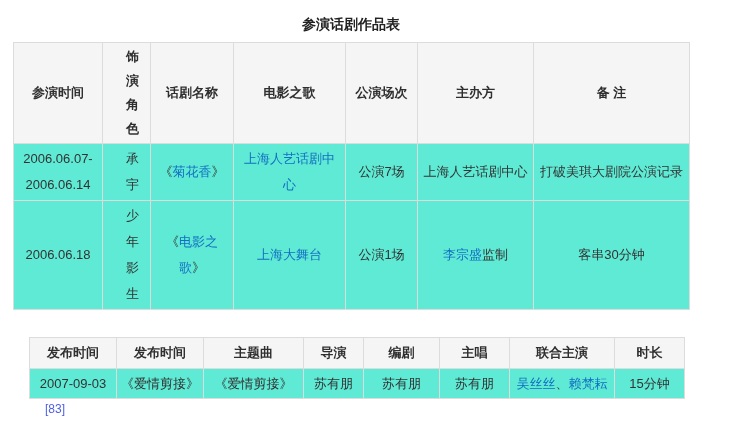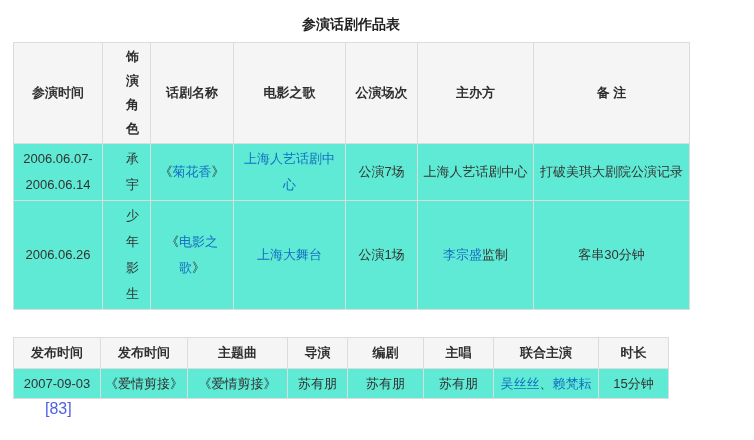--- a/index.html
+++ b/index.html
@@ -26,39 +26,39 @@
   .h2{margin-top:18px;}
   .table-title{
     font-weight:bold;font-size:14px;color:#222;text-align:center;line-height:16px;
   }
   .t1-title{width:676px;margin-top:16px;}
   .t2-title{width:655px;margin-top:22px;}
   table{
     border-collapse:collapse;table-layout:fixed;background:#5eead4;
   }
   .t1{width:676px;margin-top:10px;}
-  .t2{width:655px;margin-top:27px;}
+  .t2{width:655px;margin-top:27px;margin-left:16px;}
   th,td{
     border:1px solid var(--border);
     text-align:center;vertical-align:middle;
     padding:2px 4px;font-size:13px;color:var(--body-text);
     overflow:hidden;
   }
   th{
     background:var(--header-bg);font-weight:bold;color:#2f2f2f;line-height:24px;
   }
   .t1 th{height:48px;}
   .t1 td{height:54px;line-height:26px;}
   .t2 th{height:31px;line-height:20px;}
   .t2 td{height:30px;line-height:20px;}
   .pad-narrow{padding:2px 23px;}
   .lnk{color:var(--link-blue);text-decoration:none;cursor:pointer;text-align:right;}
   .lnk.u{}
   .reference{
-    margin:3px 0 0 32px;font-size:16px;line-height:14px;
+    margin:3px 0 0 32px;font-size:12px;line-height:14px;
   }
   .ref-link{color:var(--ref-link-blue);text-decoration:none;cursor:pointer;}
 </style>
 </head>
 <body>
 
 <div class="page">
 
 
   <div class="table-title t1-title">参演话剧作品表</div>
@@ -86,21 +86,21 @@
     <tr>
       <td><span>2006.06.07-</span><br><span>2006.06.14</span></td>
       <td class="pad-narrow">承宇</td>
       <td><span>《</span><a class="lnk">菊花香</a><span>》</span></td>
       <td><a class="lnk">上海人艺话剧中心</a></td>
       <td>公演7场</td>
       <td>上海人艺话剧中心</td>
       <td>打破美琪大剧院公演记录</td>
     </tr>
     <tr>
-      <td><span>2006.06.26</span></td>
+      <td><span>2006.06.18</span></td>
       <td class="pad-narrow">少年影生</td>
       <td><span>《</span><a class="lnk">电影之歌</a><span>》</span></td>
       <td><a class="lnk">上海大舞台</a></td>
       <td>公演1场</td>
       <td><a class="lnk">李宗盛</a><span>监制</span></td>
       <td>客串30分钟</td>
     </tr>
   </tbody>
     </table>
 

